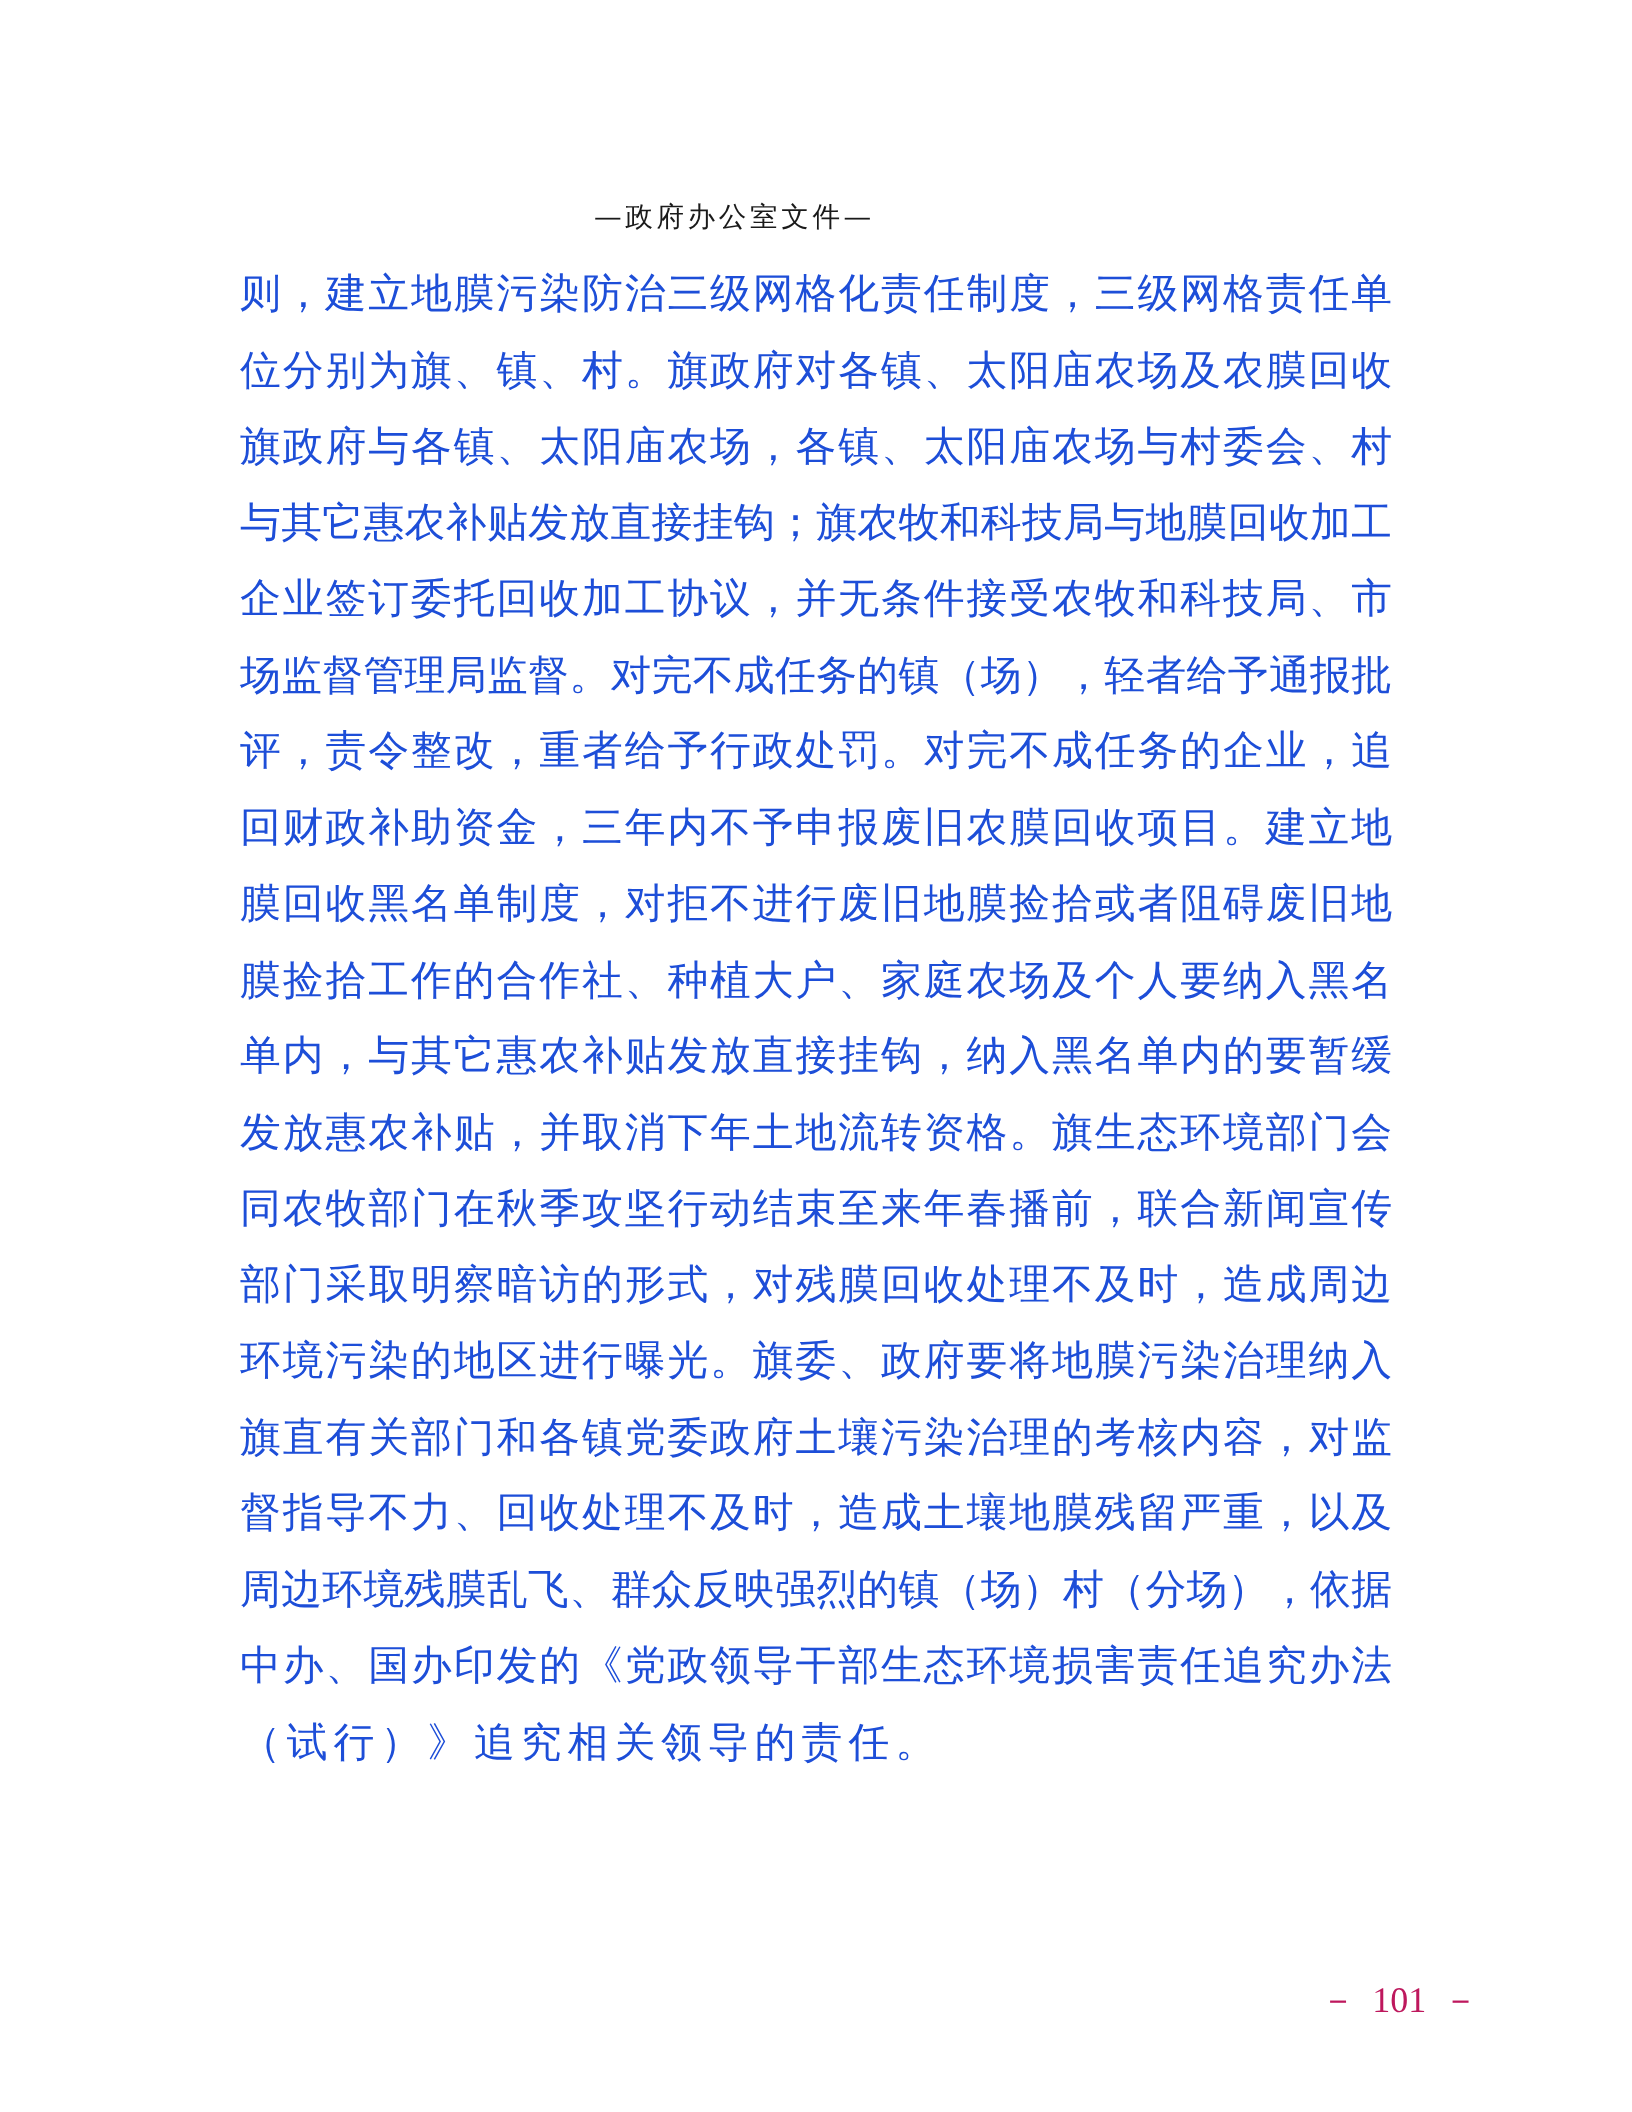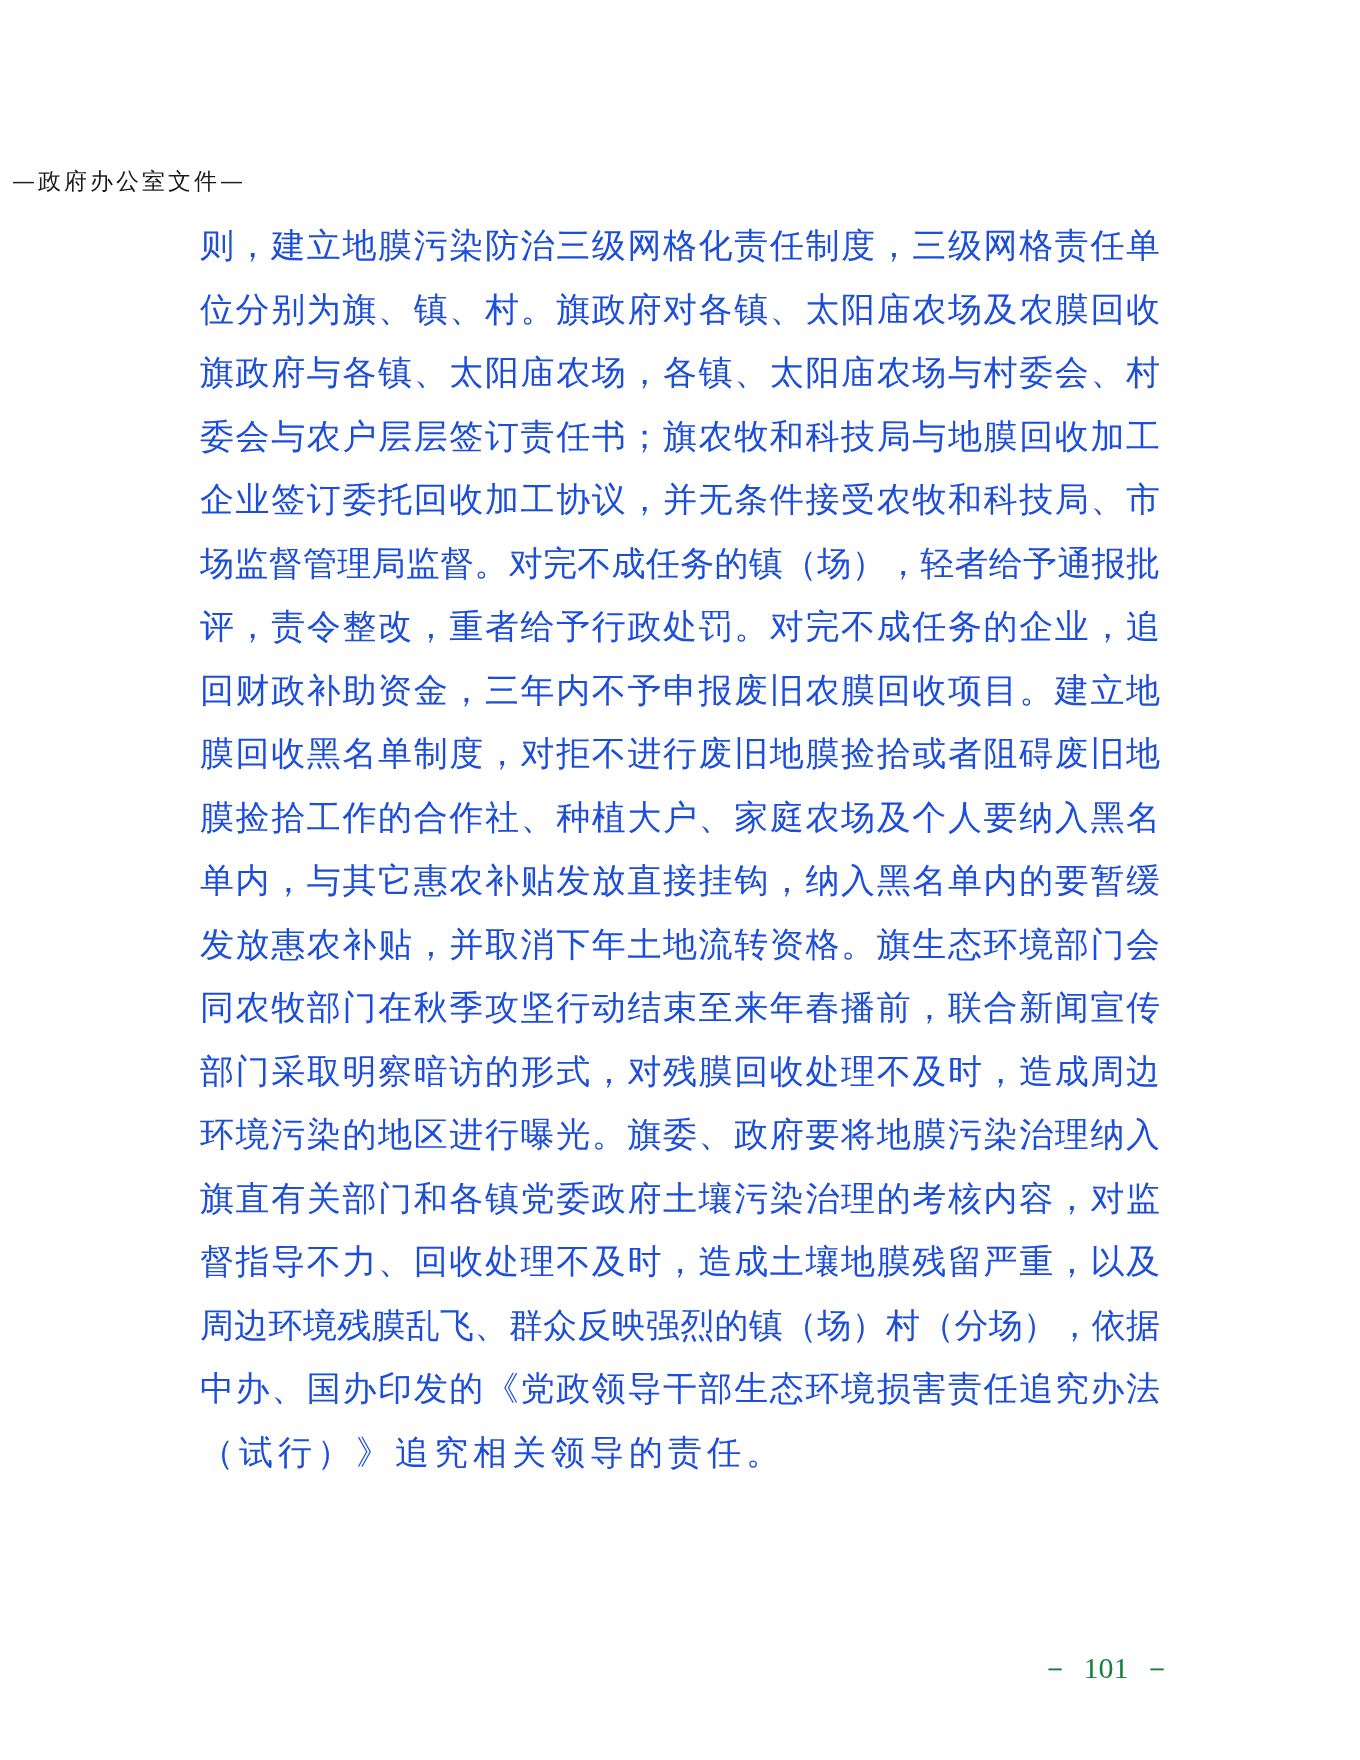--- a/index.html
+++ b/index.html
@@ -20,26 +20,25 @@
       left: 0; top: 0;
       width: 1360px;
       height: 1760px;
       background: #ffffff;
     }
     .running-header {
       position: absolute;
       top: 166px;
       left: 0;
       width: 1224px;
-      text-align: left;
+      text-align: center;
       font-size: 23px;
       letter-spacing: 3px;
       line-height: 30px;
       color: #1a1a1a;
-      margin-left: 12px;
     }
     .body-text {
       position: absolute;
       left: 200px;
       top: 214px;
       width: 960px;
     }
     .line {
       display: block;
       height: 63.5px;
@@ -51,40 +50,40 @@
       overflow: visible;
       color: #1d4ed8;
     }
     .line.last {
       text-align-last: left;
       letter-spacing: 5px;
     }
     .page-number {
       position: absolute;
       top: 1650px;
-      left: 1040px;
+      left: 1100px;
       font-family: "Liberation Serif", "DejaVu Serif", serif;
       font-size: 30px;
       line-height: 36px;
-      color: #15803d;
+      color: #be185d;
       word-spacing: 6px;
     }
   </style>
 </head>
 <body>
 
 <div class="page">
 
   <div class="running-header">—政府办公室文件—</div>
 
   <div class="body-text">
     <span class="line">则，建立地膜污染防治三级网格化责任制度，三级网格责任单</span>
     <span class="line">位分别为旗、镇、村。旗政府对各镇、太阳庙农场及农膜回收</span>
     <span class="line">旗政府与各镇、太阳庙农场，各镇、太阳庙农场与村委会、村</span>
-    <span class="line">委会与农户层层签订责任书；旗农牧和科技局与地膜回收加工</span>
+    <span class="line">与其它惠农补贴发放直接挂钩；旗农牧和科技局与地膜回收加工</span>
     <span class="line">企业签订委托回收加工协议，并无条件接受农牧和科技局、市</span>
     <span class="line">场监督管理局监督。对完不成任务的镇（场），轻者给予通报批</span>
     <span class="line">评，责令整改，重者给予行政处罚。对完不成任务的企业，追</span>
     <span class="line">回财政补助资金，三年内不予申报废旧农膜回收项目。建立地</span>
     <span class="line">膜回收黑名单制度，对拒不进行废旧地膜捡拾或者阻碍废旧地</span>
     <span class="line">膜捡拾工作的合作社、种植大户、家庭农场及个人要纳入黑名</span>
     <span class="line">单内，与其它惠农补贴发放直接挂钩，纳入黑名单内的要暂缓</span>
     <span class="line">发放惠农补贴，并取消下年土地流转资格。旗生态环境部门会</span>
     <span class="line">同农牧部门在秋季攻坚行动结束至来年春播前，联合新闻宣传</span>
     <span class="line">部门采取明察暗访的形式，对残膜回收处理不及时，造成周边</span>

